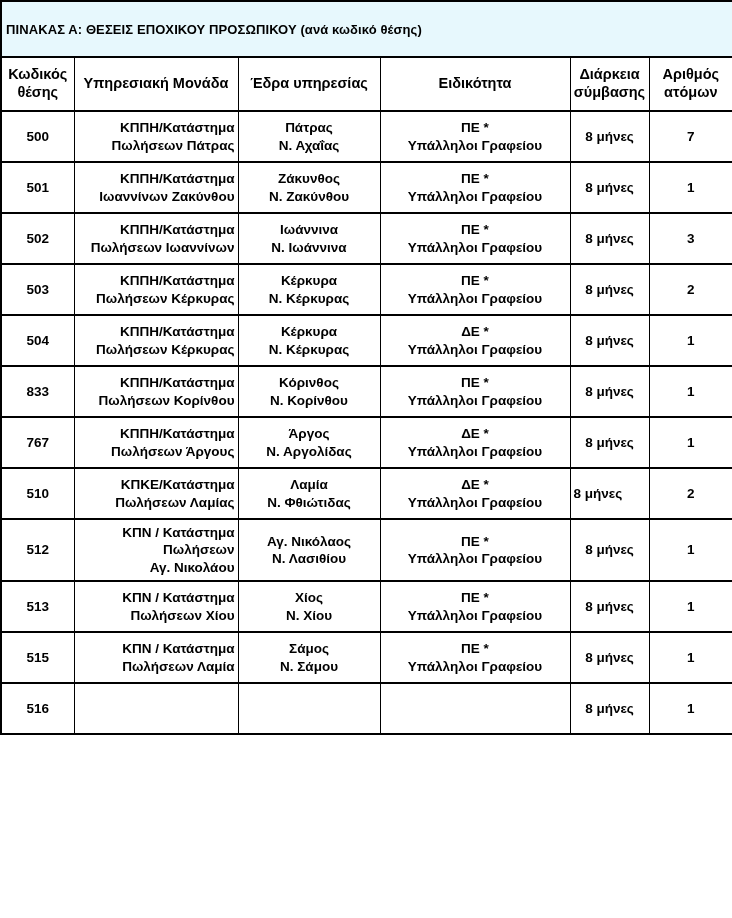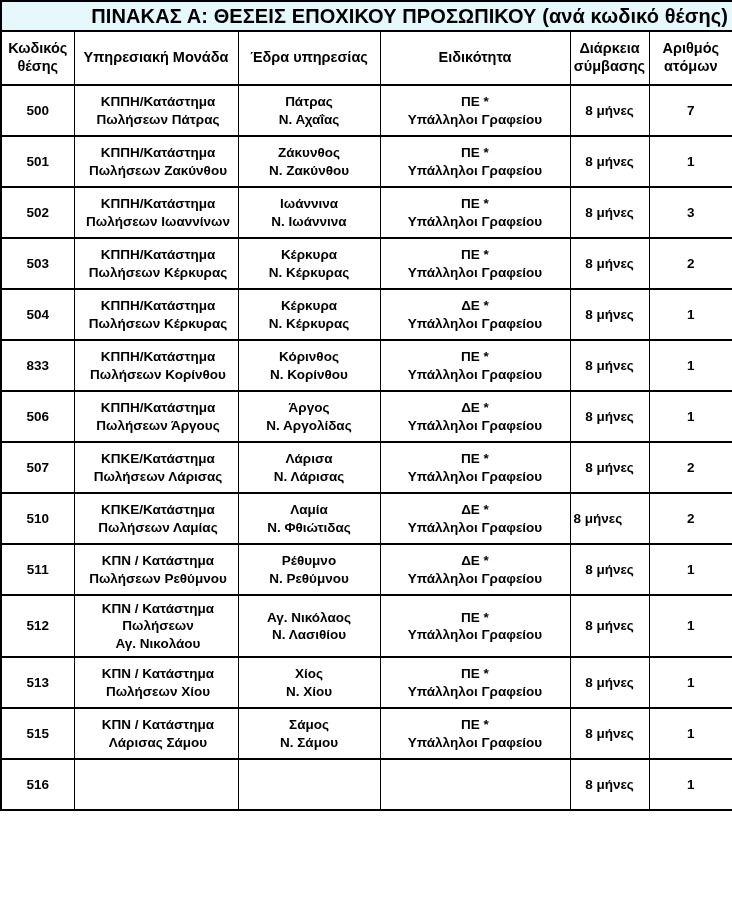--- a/index.html
+++ b/index.html
@@ -35,41 +35,41 @@
     border-right:1px solid var(--border);
     border-top:2px solid var(--border);
     border-bottom:2px solid var(--border);
     vertical-align:middle;
     padding:2px 2px;
     overflow:hidden;
   }
   tr.title-row th{
     background:var(--title-background);
     height:26px;
-    font-size:20px;
-    text-align:right;
+    font-size:13px;
+    text-align:left;
     letter-spacing:.1px;
-    padding:1px 4px;
+    padding:14px 4px;
   }
   tr.head-row th{
     height:48px;
     font-size:14.5px;
     text-align:center;
     line-height:1.22;
     background:#ffffff;
   }
   tbody tr{height:51px;}
   tbody tr.tall{height:62px;}
   tbody td{
     font-size:13.5px;
     line-height:1.28;
     text-align:center;
   }
   td.c-unit{
-    text-align:center;
+    text-align:right;
     padding-left:7px;
     padding-right:3px;
   }
   td.c-dur.left{
     text-align:left;
     padding-left:3px;
   }
 </style>
 </head>
 <body>
@@ -127,21 +127,21 @@
             <div>ΠΕ *</div>
             <div>Υπάλληλοι Γραφείου</div>
           </td>
     <td class="c-dur">8 μήνες</td>
     <td class="c-count">7</td>
   </tr>
         <tr>
     <td class="c-code">501</td>
     <td class="c-unit">
             <div>ΚΠΠΗ/Κατάστημα</div>
-            <div>Πωλήσεων Ζακύνθου</div>
+            <div>Ιωαννίνων Ζακύνθου</div>
           </td>
     <td class="c-seat">
             <div>Ζάκυνθος</div>
             <div>Ν. Ζακύνθου</div>
           </td>
     <td class="c-spec">
             <div>ΠΕ *</div>
             <div>Υπάλληλοι Γραφείου</div>
           </td>
     <td class="c-dur">8 μήνες</td>
@@ -209,86 +209,52 @@
             <div>Ν. Κορίνθου</div>
           </td>
     <td class="c-spec">
             <div>ΠΕ *</div>
             <div>Υπάλληλοι Γραφείου</div>
           </td>
     <td class="c-dur">8 μήνες</td>
     <td class="c-count">1</td>
   </tr>
         <tr>
-    <td class="c-code">506</td>
+    <td class="c-code">767</td>
     <td class="c-unit">
             <div>ΚΠΠΗ/Κατάστημα</div>
             <div>Πωλήσεων Άργους</div>
           </td>
     <td class="c-seat">
             <div>Άργος</div>
             <div>Ν. Αργολίδας</div>
           </td>
     <td class="c-spec">
             <div>ΔΕ *</div>
             <div>Υπάλληλοι Γραφείου</div>
           </td>
     <td class="c-dur">8 μήνες</td>
     <td class="c-count">1</td>
   </tr>
         <tr>
-    <td class="c-code">507</td>
-    <td class="c-unit">
-            <div>ΚΠΚΕ/Κατάστημα</div>
-            <div>Πωλήσεων Λάρισας</div>
-          </td>
-    <td class="c-seat">
-            <div>Λάρισα</div>
-            <div>Ν. Λάρισας</div>
-          </td>
-    <td class="c-spec">
-            <div>ΠΕ *</div>
-            <div>Υπάλληλοι Γραφείου</div>
-          </td>
-    <td class="c-dur">8 μήνες</td>
-    <td class="c-count">2</td>
-  </tr>
-        <tr>
     <td class="c-code">510</td>
     <td class="c-unit">
             <div>ΚΠΚΕ/Κατάστημα</div>
             <div>Πωλήσεων Λαμίας</div>
           </td>
     <td class="c-seat">
             <div>Λαμία</div>
             <div>Ν. Φθιώτιδας</div>
           </td>
     <td class="c-spec">
             <div>ΔΕ *</div>
             <div>Υπάλληλοι Γραφείου</div>
           </td>
     <td class="c-dur left">8 μήνες</td>
     <td class="c-count">2</td>
-  </tr>
-        <tr>
-    <td class="c-code">511</td>
-    <td class="c-unit">
-            <div>ΚΠΝ / Κατάστημα</div>
-            <div>Πωλήσεων Ρεθύμνου</div>
-          </td>
-    <td class="c-seat">
-            <div>Ρέθυμνο</div>
-            <div>Ν. Ρεθύμνου</div>
-          </td>
-    <td class="c-spec">
-            <div>ΔΕ *</div>
-            <div>Υπάλληλοι Γραφείου</div>
-          </td>
-    <td class="c-dur">8 μήνες</td>
-    <td class="c-count">1</td>
   </tr>
         <tr class="tall">
     <td class="c-code">512</td>
     <td class="c-unit">
             <div>ΚΠΝ / Κατάστημα</div>
             <div>Πωλήσεων</div>
             <div>Αγ. Νικολάου</div>
           </td>
     <td class="c-seat">
             <div>Αγ. Νικόλαος</div>
@@ -315,21 +281,21 @@
             <div>ΠΕ *</div>
             <div>Υπάλληλοι Γραφείου</div>
           </td>
     <td class="c-dur">8 μήνες</td>
     <td class="c-count">1</td>
   </tr>
         <tr>
     <td class="c-code">515</td>
     <td class="c-unit">
             <div>ΚΠΝ / Κατάστημα</div>
-            <div>Λάρισας Σάμου</div>
+            <div>Πωλήσεων Λαμία</div>
           </td>
     <td class="c-seat">
             <div>Σάμος</div>
             <div>Ν. Σάμου</div>
           </td>
     <td class="c-spec">
             <div>ΠΕ *</div>
             <div>Υπάλληλοι Γραφείου</div>
           </td>
     <td class="c-dur">8 μήνες</td>

